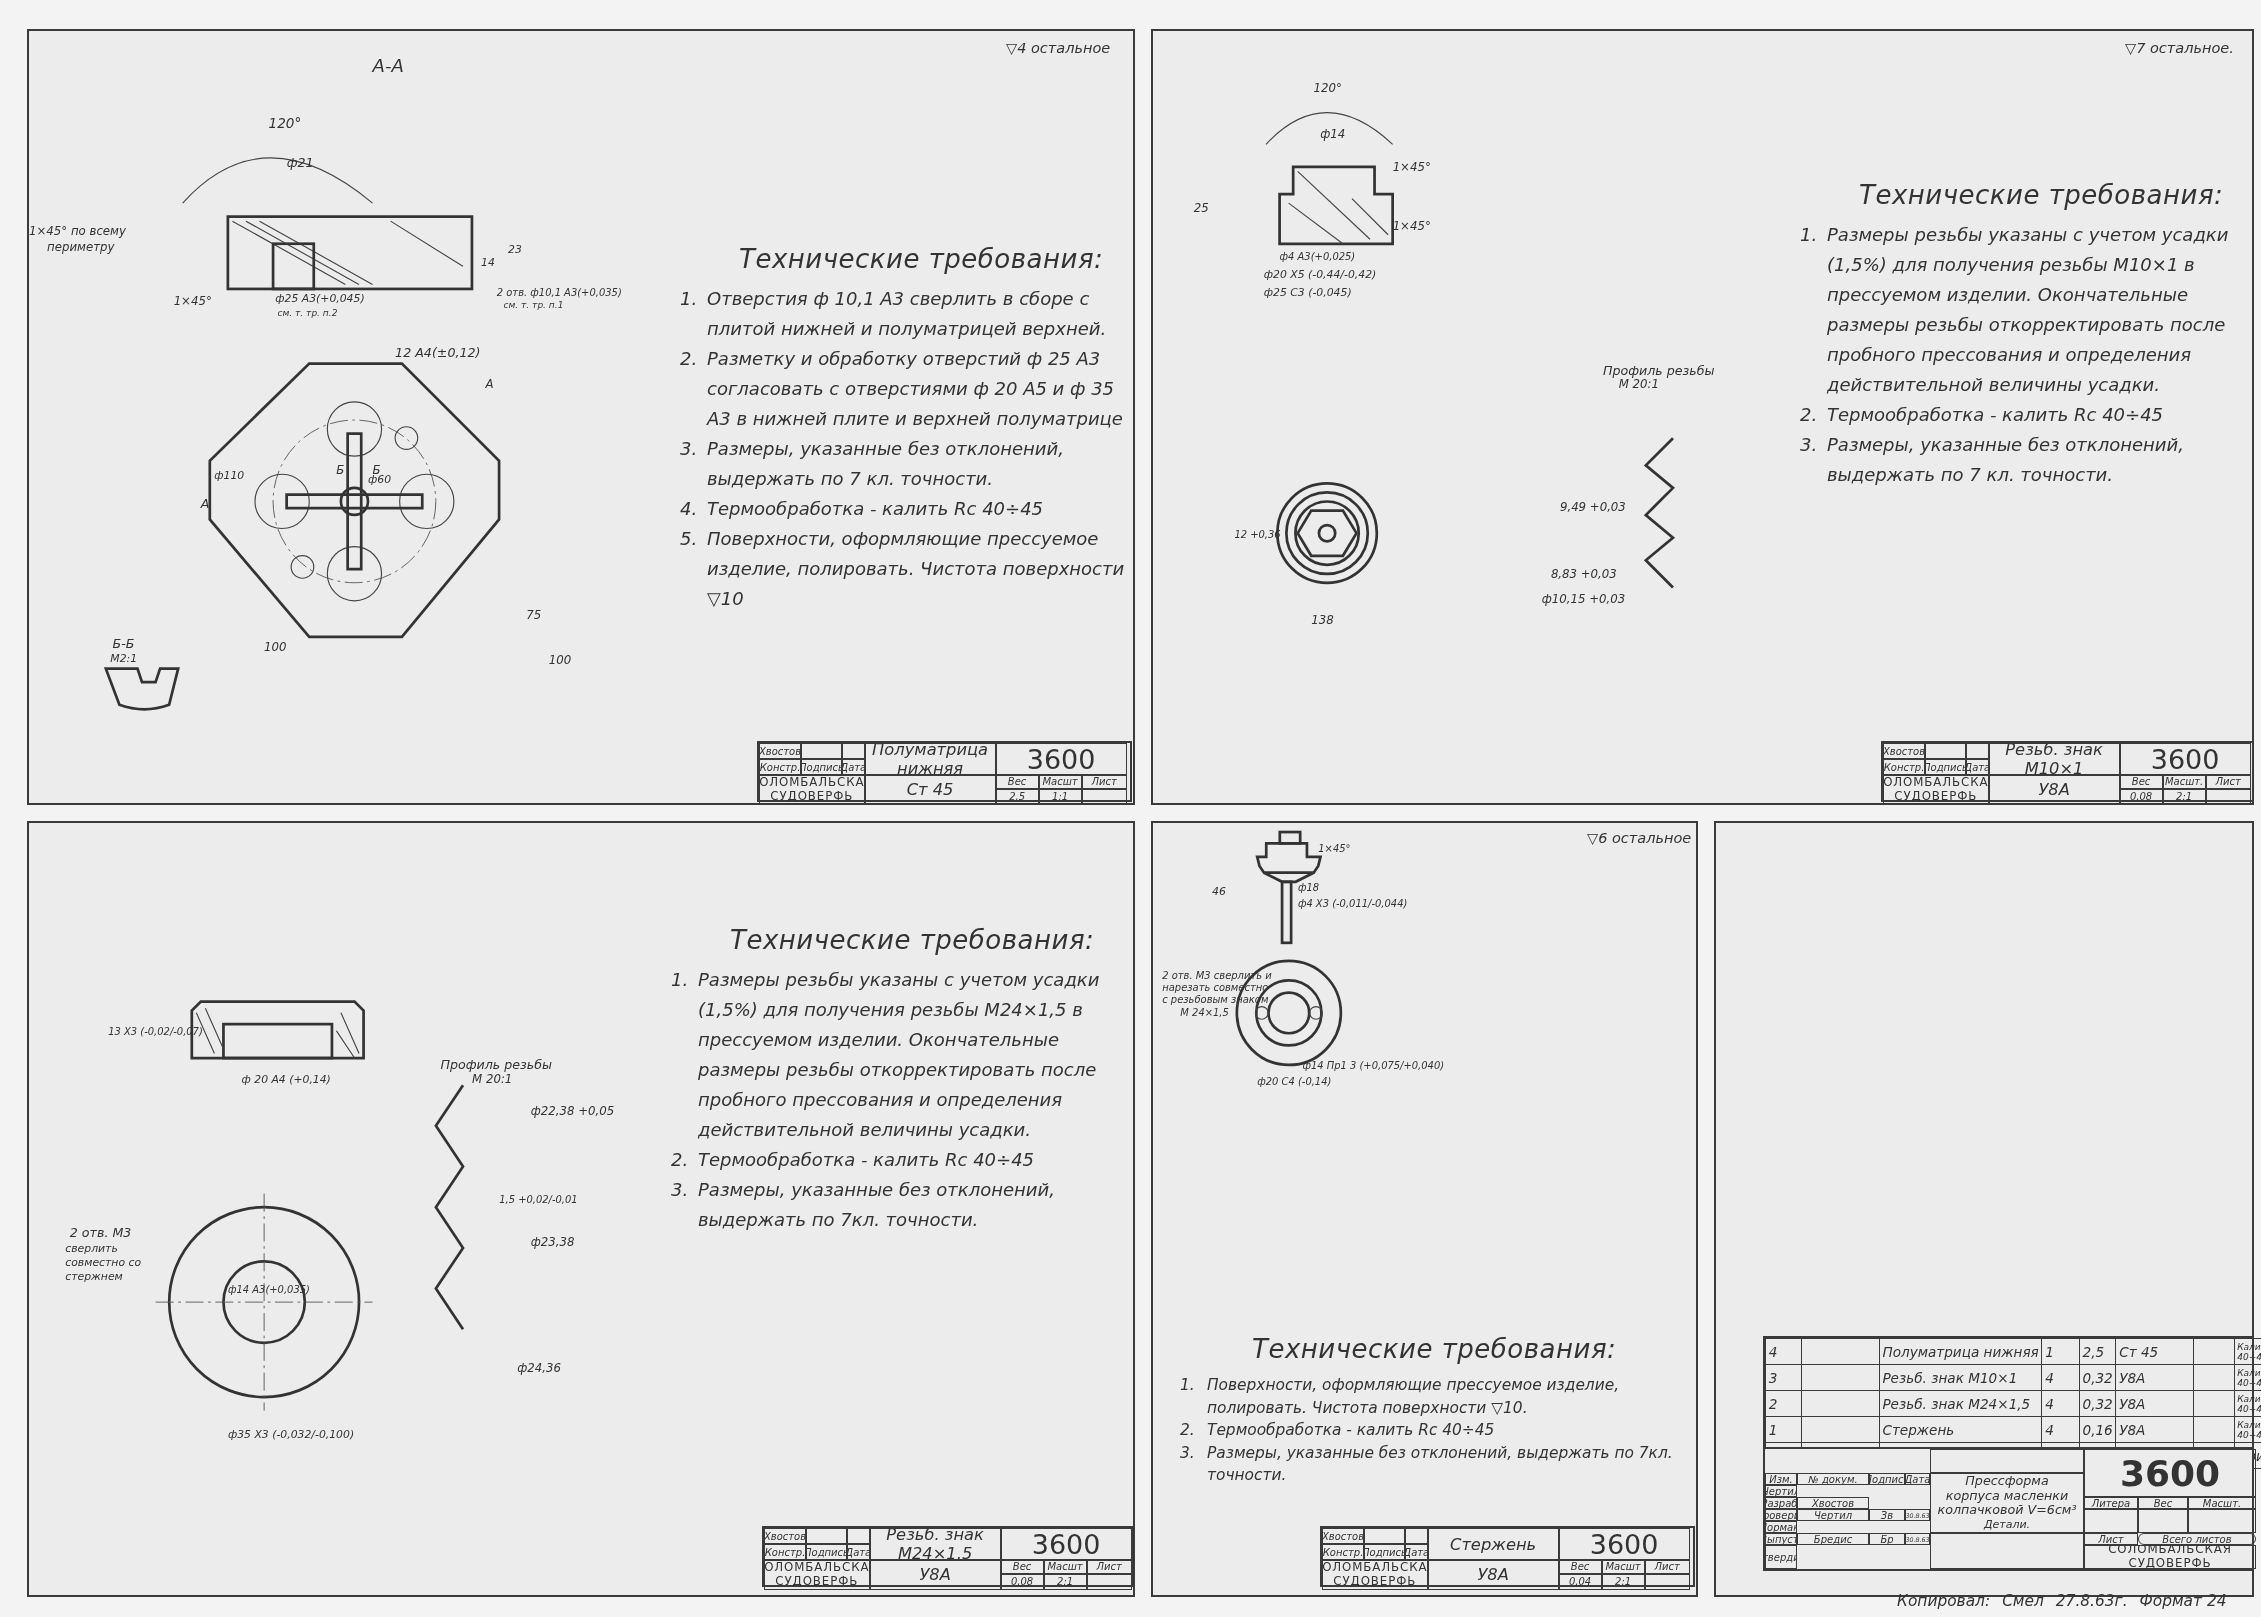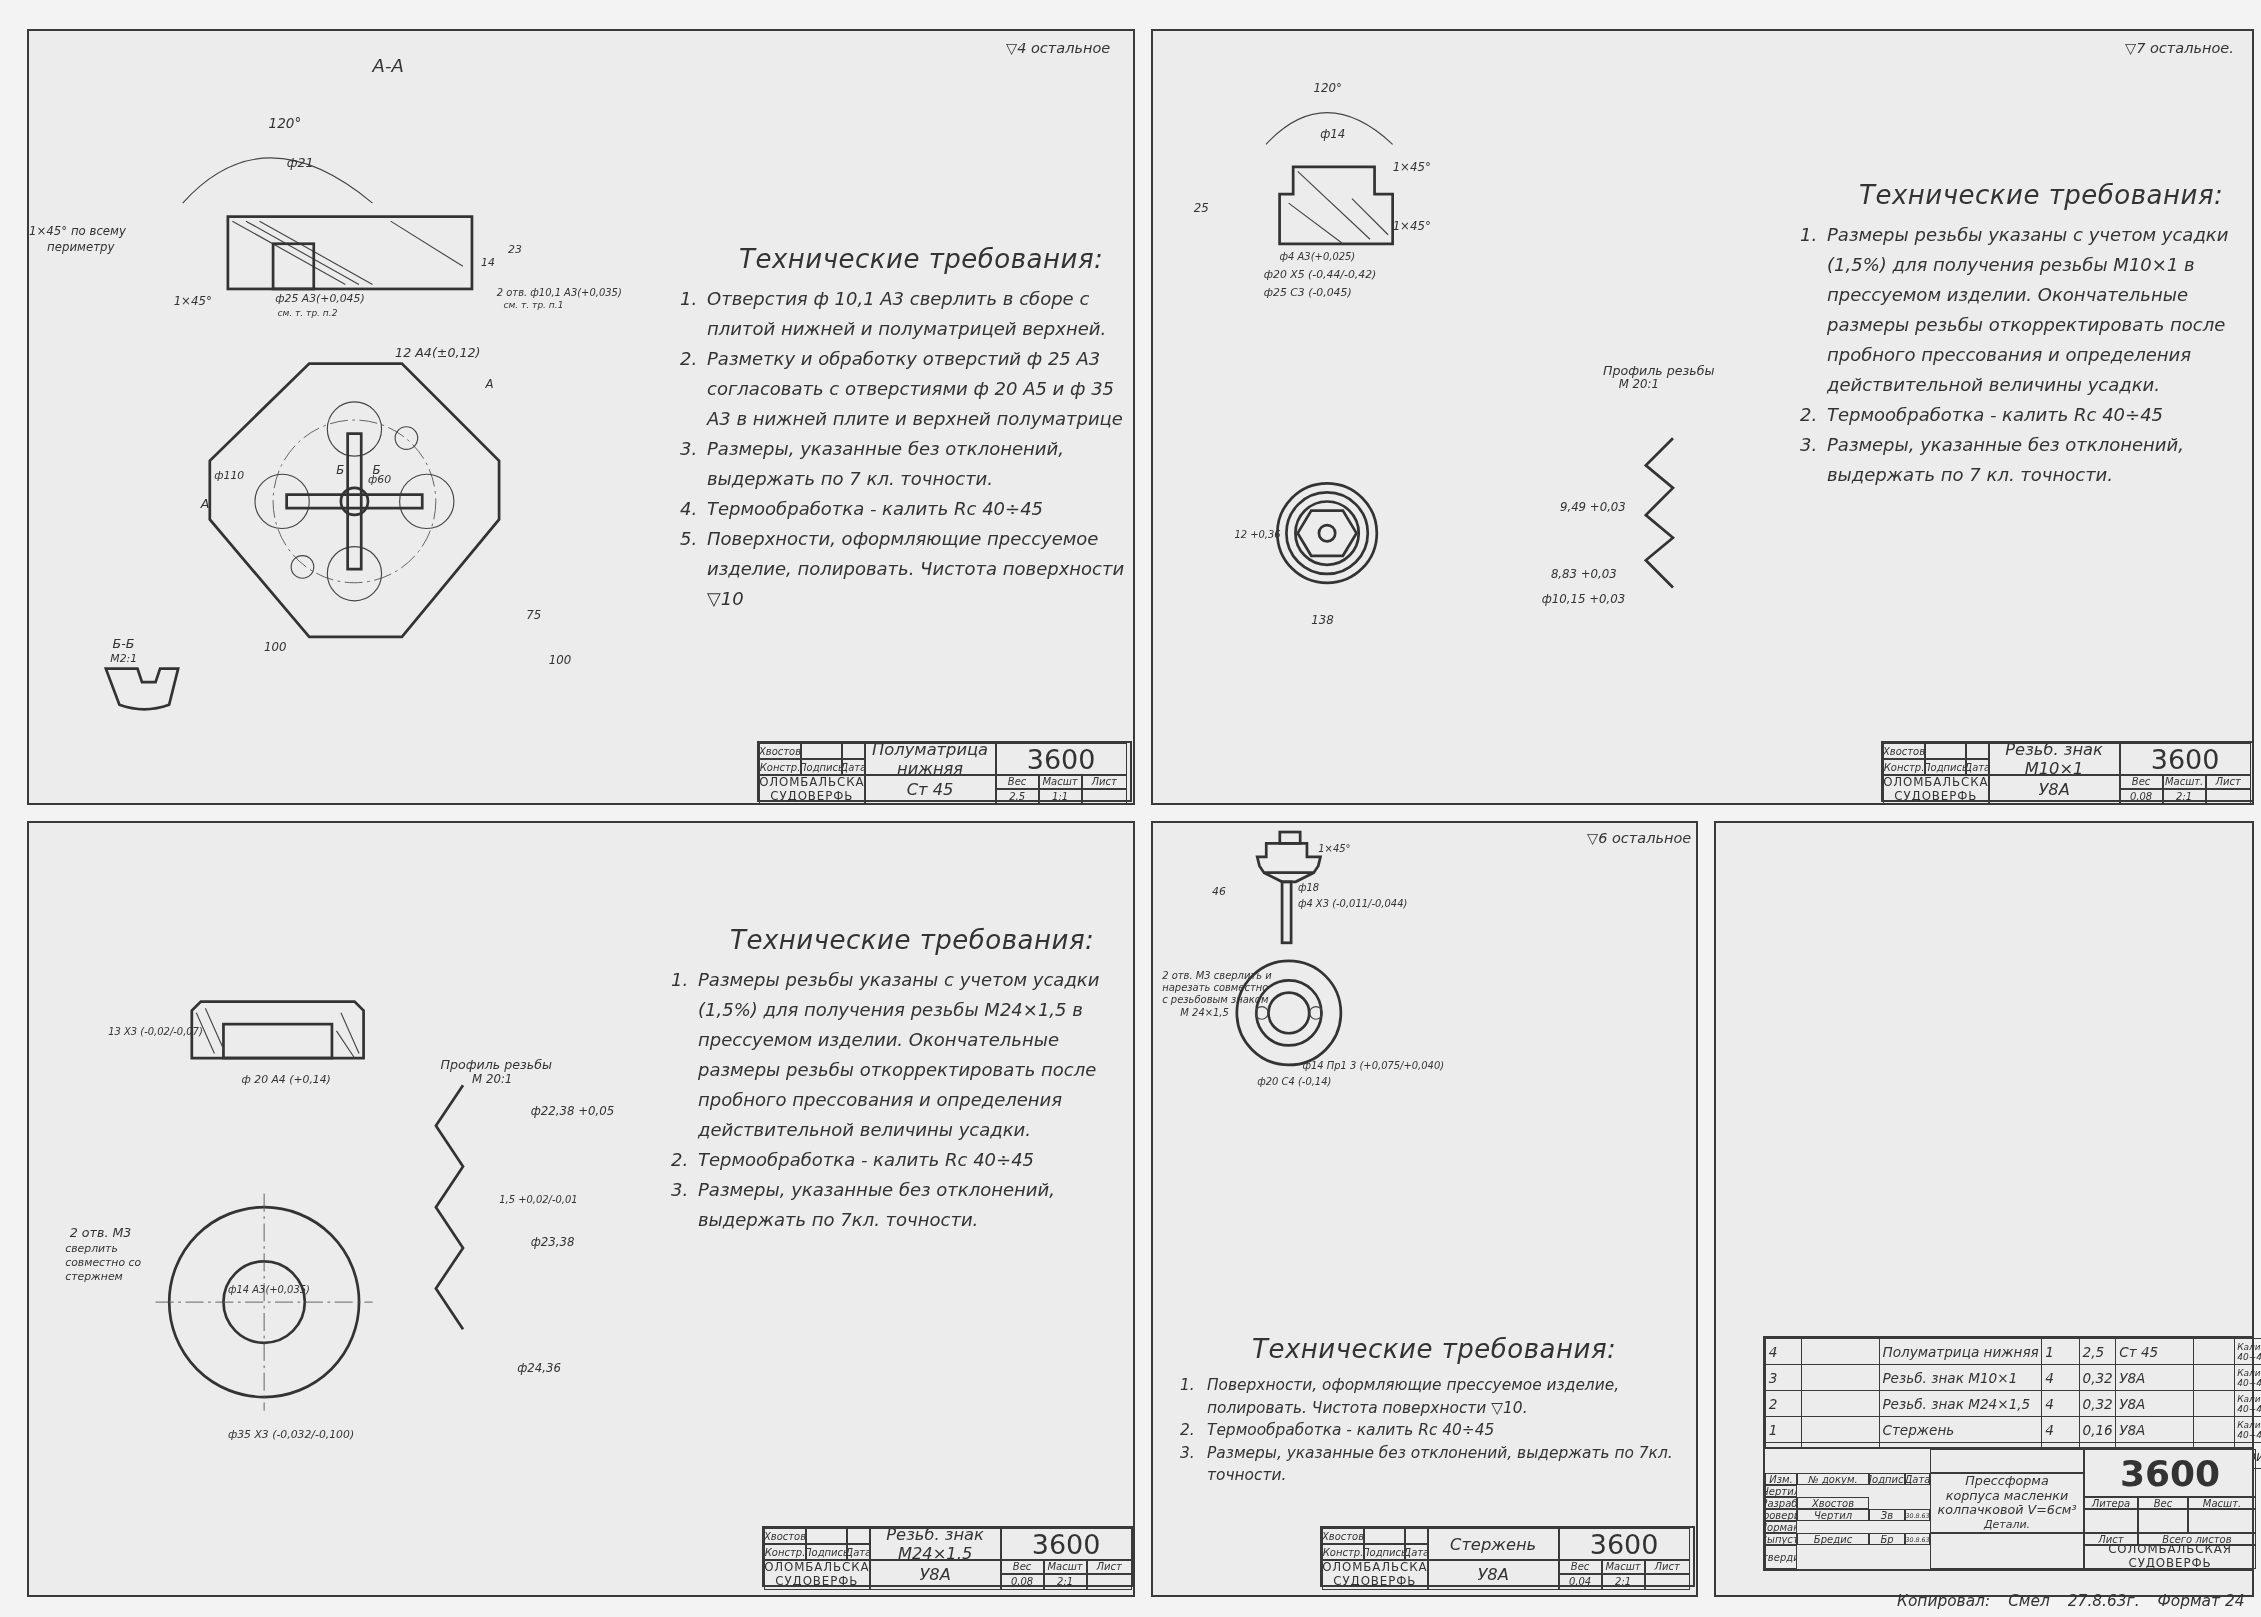--- a/index.html
+++ b/index.html
@@ -402,24 +402,24 @@
     </div>
     <div style="grid-column:5;grid-row:8/11;"></div>
     <div class="lg" style="grid-column:6/9;grid-row:1/5;font-size:36px;font-weight:bold;">3600</div>
     <div class="sm" style="grid-column:6;grid-row:5;">Литера</div>
     <div class="sm" style="grid-column:7;grid-row:5;">Вес</div>
     <div class="sm" style="grid-column:8;grid-row:5;">Масшт.</div>
     <div style="grid-column:6;grid-row:6/8;"></div>
     <div style="grid-column:7;grid-row:6/8;"></div>
     <div style="grid-column:8;grid-row:6/8;"></div>
     <div class="sm" style="grid-column:6;grid-row:8;">Лист</div>
-    <div class="sm" style="grid-column:7/9;grid-row:8;">Всего листов</div>
+    <div class="sm" style="grid-column:7/9;grid-row:8;border-radius:6px;">Всего листов</div>
     <div class="org" style="grid-column:6/9;grid-row:9/11;">СОЛОМБАЛЬСКАЯ СУДОВЕРФЬ</div>
   </div>
 </div>
 
-<div class="caption hand" style="left:1897px;top:1592px;display:flex;gap:18px;">
+<div class="caption hand" style="left:1897px;top:1592px;display:flex;gap:12px;">
   <span>Копировал:</span>
   <span>Смел</span>
   <span>27.8.63г.</span>
   <span><span>Формат</span> <span>24</span></span>
 </div>
 
 
 </body></html>

